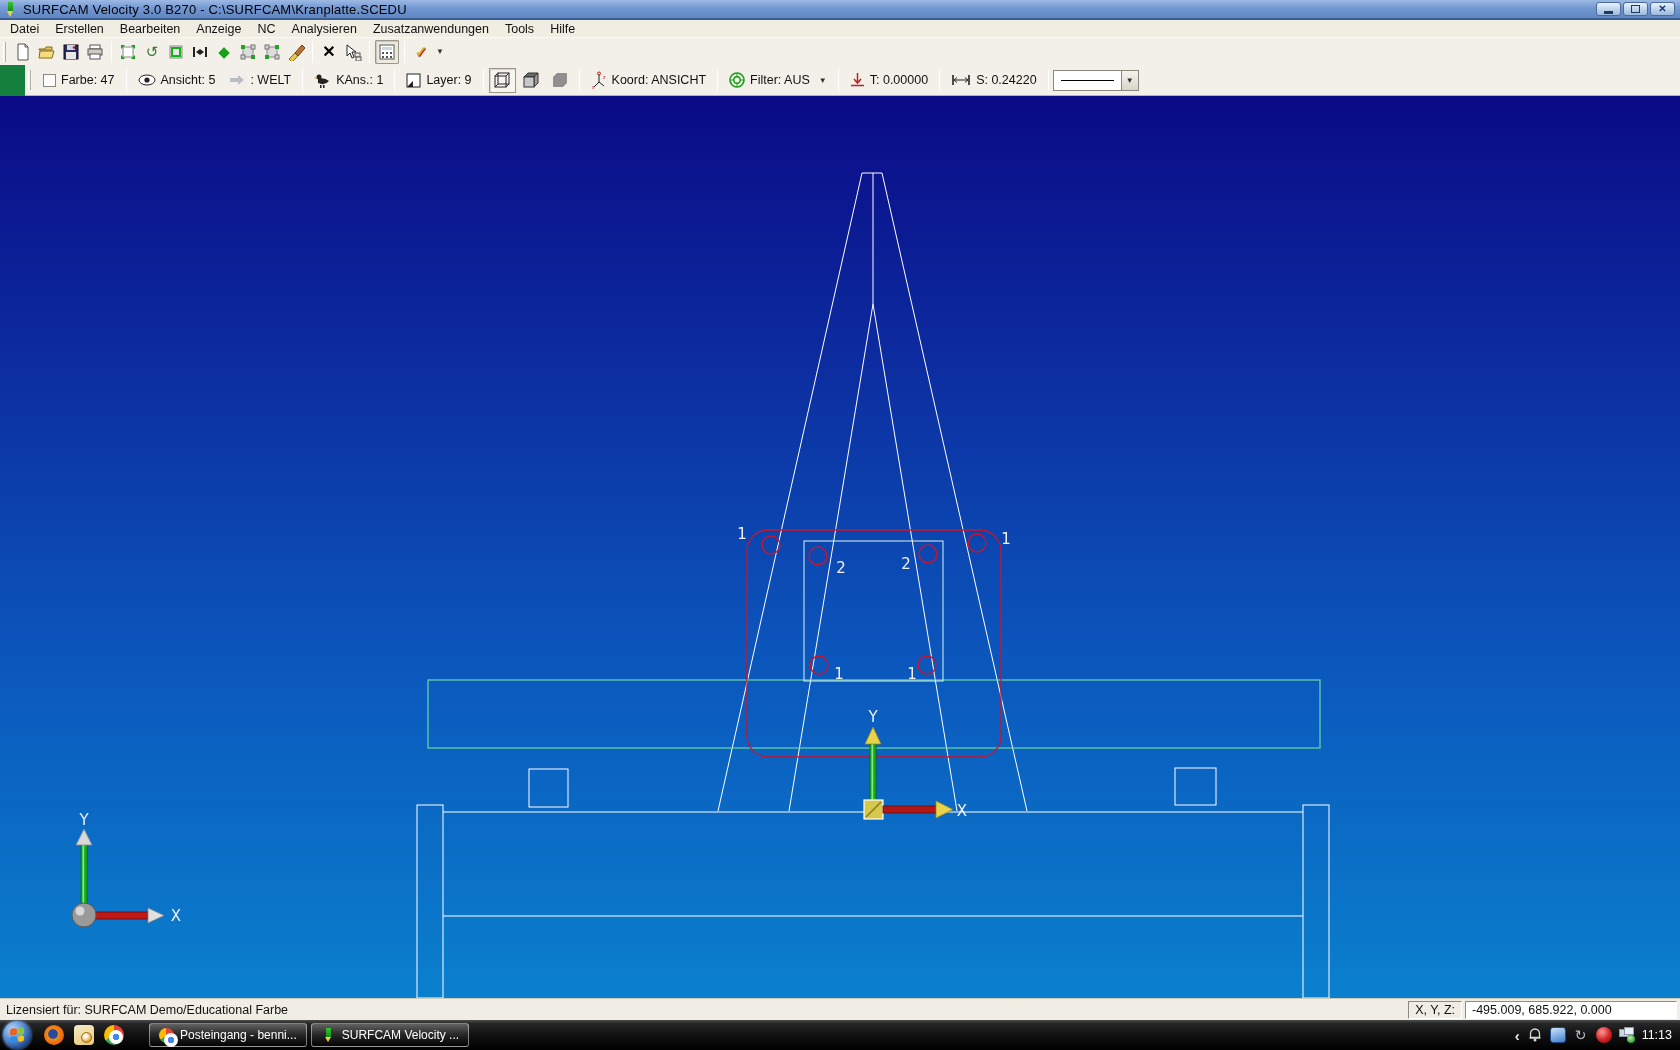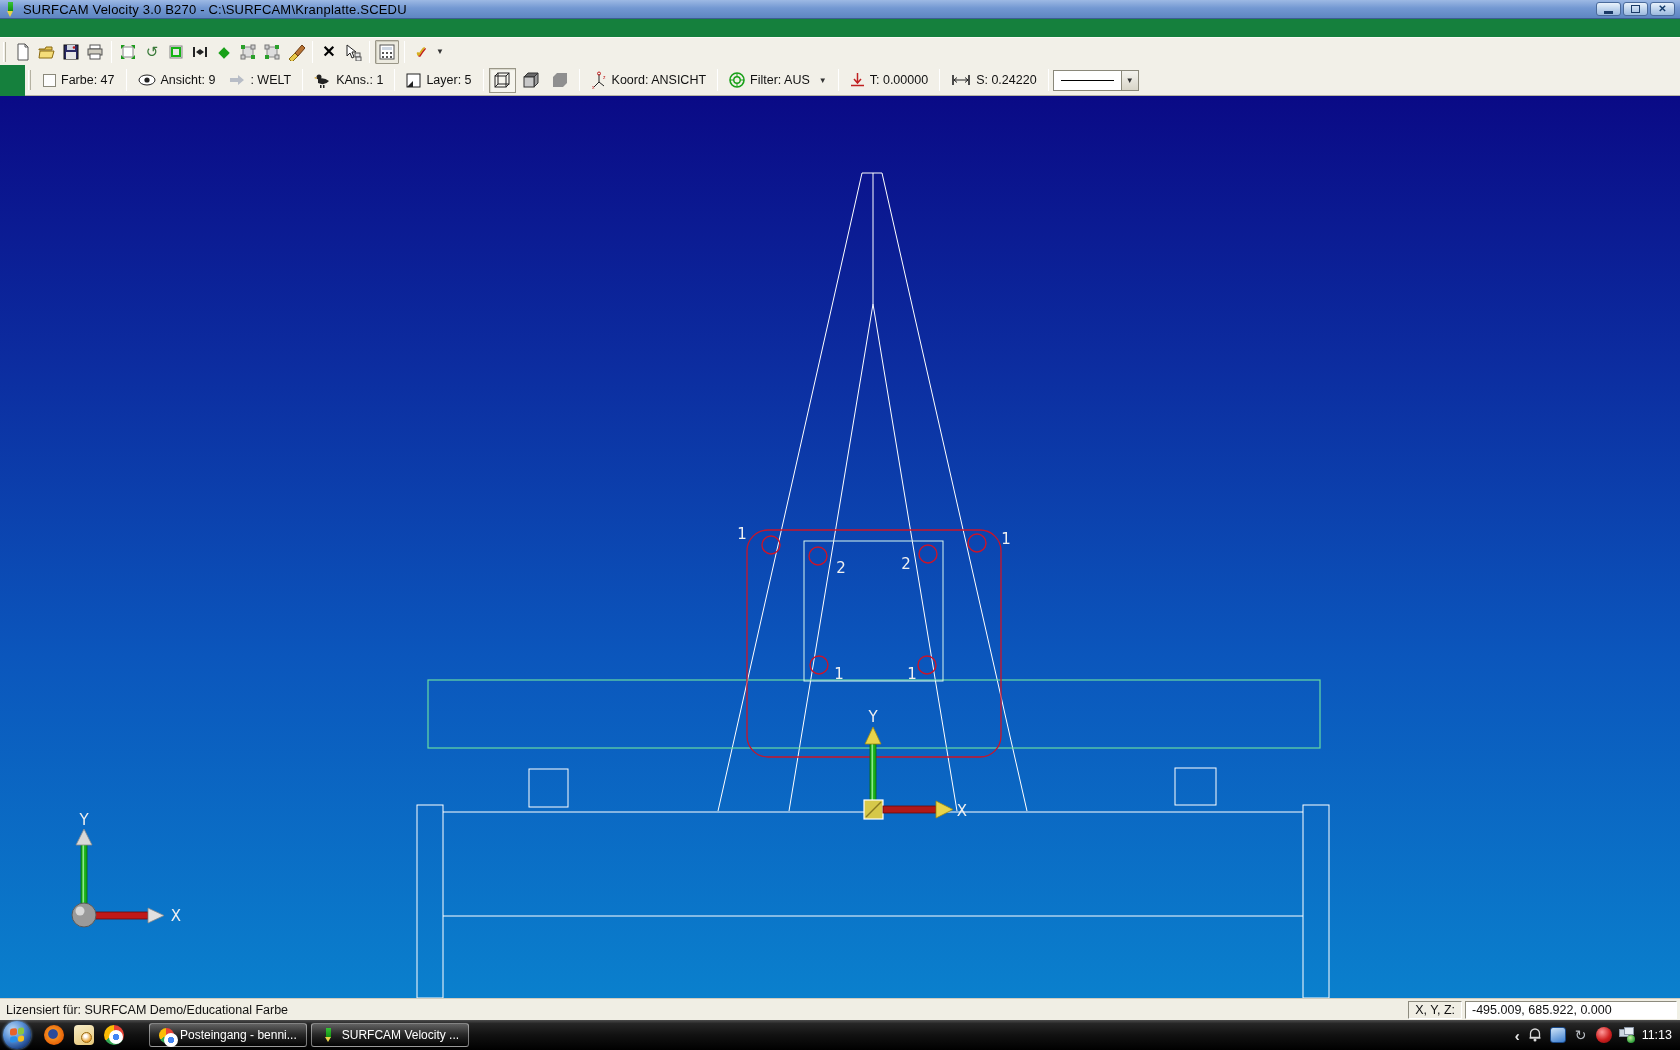--- a/index.html
+++ b/index.html
@@ -119,20 +119,31 @@
         </div>
       <div class="win-btn">
           <div class="glyph-max"></div>
         </div>
       <div class="win-btn">
           <span class="glyph-close">✕</span>
         </div>
     </div>
   </div>
 
+  <div class="menubar">
+    <div class="menu-item">Datei</div>
+    <div class="menu-item">Erstellen</div>
+    <div class="menu-item">Bearbeiten</div>
+    <div class="menu-item">Anzeige</div>
+    <div class="menu-item">NC</div>
+    <div class="menu-item">Analysieren</div>
+    <div class="menu-item">Zusatzanwendungen</div>
+    <div class="menu-item">Tools</div>
+    <div class="menu-item">Hilfe</div>
+  </div>
 
   <div class="toolbar1">
     <div class="grip"></div>
     <div class="tb-btn">
       <svg width="18" height="18">
           <path d="M4 1 h7 l3 3 v13 h-10 z" fill="#fff" stroke="#555"></path>
           <path d="M11 1 v3 h3" fill="none" stroke="#555"></path>
         </svg>
       </div>
     <div class="tb-btn">
@@ -248,21 +259,21 @@
           <rect x="0.5" y="0.5" width="12" height="12" fill="#fdfdfd" stroke="#8a887a"></rect>
         </svg>
       <span>Farbe: 47</span>
       </div>
     <div class="tsep"></div>
     <div class="tb-field">
       <svg width="18" height="12">
           <ellipse cx="9" cy="6" rx="8" ry="5" fill="#fff" stroke="#222"></ellipse>
           <circle cx="9" cy="6" r="2.6" fill="#222"></circle>
         </svg>
-      <span>Ansicht: 9</span>
+      <span>Ansicht: 5</span>
       </div>
     <div class="tb-field">
       <svg width="16" height="12">
           <path d="M1 4 h8 v-3 l6 5 -6 5 v-3 h-8 z" fill="#b8bdc6" stroke="#7a8materials08" stroke-width="0"></path>
         </svg>
       <span>: WELT</span>
       </div>
     <div class="tsep"></div>
     <div class="tb-field">
       <svg width="17" height="15">
@@ -273,21 +284,21 @@
           <rect x="9" y="12" width="1.5" height="3" fill="#222"></rect>
         </svg>
       <span>KAns.: 1</span>
       </div>
     <div class="tsep"></div>
     <div class="tb-field">
       <svg width="15" height="15">
           <rect x="1" y="1" width="13" height="13" fill="#fff" stroke="#222"></rect>
           <path d="M1 14 l6 0 0 -6 z" fill="#222"></path>
         </svg>
-      <span>Layer: 5</span>
+      <span>Layer: 9</span>
       </div>
     <div class="tsep"></div>
     <div class="cube-btn active">
       <svg width="20" height="20">
           <g fill="none" stroke="#222">
             <rect x="3" y="6" width="11" height="11"></rect>
             <rect x="6" y="3" width="11" height="11"></rect>
             <path d="M3 6 l3 -3 M14 6 l3 -3 M3 17 l3 -3 M14 17 l3 -3"></path>
           </g>
         </svg>

